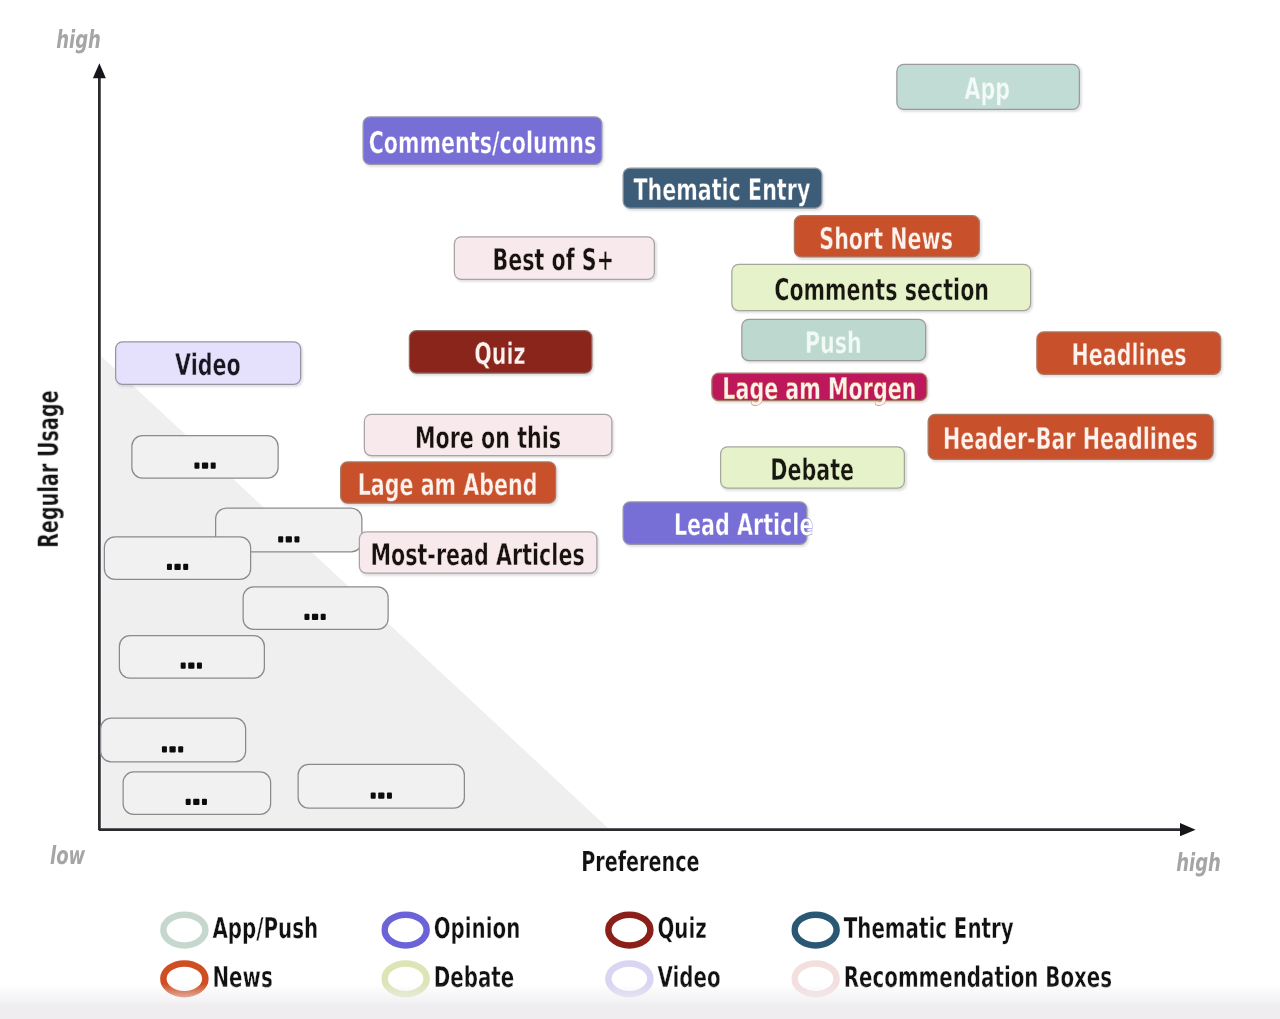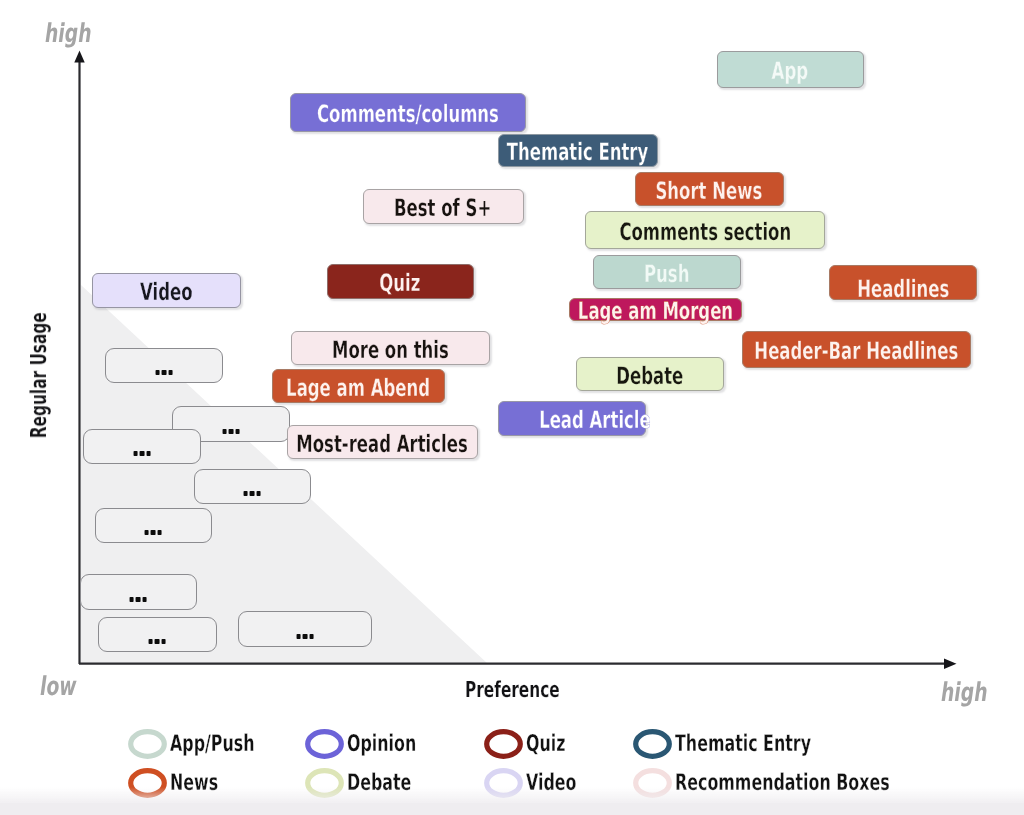--- a/index.html
+++ b/index.html
@@ -26,21 +26,21 @@
         display:flex;gap:2.0px;}
   .dots i{display:block;width:4.3px;height:5px;background:#0c0c0c;border-radius:0.8px;}
 
   
   .axlab{position:absolute;font-family:"DejaVu Sans",sans-serif;
          font-weight:600;font-stretch:condensed;color:#121215;
          white-space:nowrap;line-height:1;-webkit-text-stroke:0.2px #ffffff;}
   .axlab .sc{display:inline-block;transform:scaleX(0.775) translateZ(0);transform-origin:left center;}
   .endlab{position:absolute;font-family:"DejaVu Sans",sans-serif;
           font-style:italic;font-weight:bold;font-stretch:condensed;
-          color:#a5a5a5;white-space:nowrap;line-height:1;font-size:26px;}
+          color:#a5a5a5;white-space:nowrap;line-height:1;font-size:20px;}
   .endlab .sc{display:inline-block;transform:scaleX(0.80) translateZ(0);transform-origin:left center;}
 
   
   .legitem{position:absolute;height:32px;white-space:nowrap;}
   .legitem .mk{position:absolute;left:0;top:0;width:40px;height:32px;display:block;}
   .legitem .lt{position:absolute;left:42px;top:50%;
                font-family:"DejaVu Sans",sans-serif;font-weight:bold;
                font-stretch:condensed;font-size:23px;color:#111;line-height:1;
                display:inline-block;transform:translateY(-50%) scaleX(0.767) translateZ(0);
                transform-origin:left center;-webkit-text-stroke:0.3px #ffffff;}
@@ -136,42 +136,42 @@
       <div class="box" style="left: 238px; top: 611px; width: 134px; height: 36px; background: rgb(241, 241, 242); border: 1.9px solid rgb(139, 139, 143); border-radius: 9px;">
         <span class="dots" aria-label="...">
           <i></i>
           <i></i>
           <i></i>
         </span>
       </div>
       <div class="box" style="left: 716.5px; top: 50.5px; width: 147px; height: 37px; background: rgb(192, 220, 212); border: 1.8px solid rgb(155, 155, 157); box-shadow: rgba(120, 120, 128, 0.22) 1.2px 1.4px 1.8px;">
         <span class="lbl" style="color: rgb(244, 250, 247); -webkit-text-stroke: 0.32px rgb(192, 220, 212);">App</span>
       </div>
-      <div class="box" style="left: 290px; top: 92.5px; width: 236px; height: 39px; background: rgb(119, 111, 213); border: 1.8px solid rgb(152, 151, 166); box-shadow: rgba(120, 120, 128, 0.22) 1.2px 1.4px 1.8px;">
+      <div class="box" style="left: 290px; top: 92.5px; width: 192px; height: 39px; background: rgb(119, 111, 213); border: 1.8px solid rgb(152, 151, 166); box-shadow: rgba(120, 120, 128, 0.22) 1.2px 1.4px 1.8px;">
         <span class="lbl" style="color: rgb(255, 255, 255); -webkit-text-stroke: 0.32px rgb(119, 111, 213);">Comments/columns</span>
       </div>
       <div class="box" style="left: 498px; top: 133.5px; width: 160px; height: 33px; background: rgb(61, 92, 120); border: 1.8px solid rgb(141, 152, 161); box-shadow: rgba(120, 120, 128, 0.22) 1.2px 1.4px 1.8px;">
         <span class="lbl" style="color: rgb(255, 255, 255); -webkit-text-stroke: 0.32px rgb(61, 92, 120);">Thematic Entry</span>
       </div>
       <div class="box" style="left: 634.5px; top: 172px; width: 149px; height: 34px; background: rgb(200, 81, 43); border: 1.8px solid rgb(168, 122, 100); box-shadow: rgba(120, 120, 128, 0.22) 1.2px 1.4px 1.8px;">
         <span class="lbl" style="color: rgb(253, 242, 238); -webkit-text-stroke: 0.32px rgb(200, 81, 43);">Short News</span>
       </div>
       <div class="box" style="left: 362.5px; top: 188.5px; width: 161px; height: 35px; background: rgb(248, 233, 236); border: 1.8px solid rgb(168, 163, 164); box-shadow: rgba(120, 120, 128, 0.22) 1.2px 1.4px 1.8px;">
         <span class="lbl" style="color: rgb(23, 18, 15); -webkit-text-stroke: 0.32px rgb(248, 233, 236);">Best of S+</span>
       </div>
       <div class="box" style="left: 585px; top: 211px; width: 240px; height: 38px; background: rgb(230, 242, 202); border: 1.8px solid rgb(164, 167, 154); box-shadow: rgba(120, 120, 128, 0.22) 1.2px 1.4px 1.8px;">
         <span class="lbl" style="color: rgb(23, 23, 15); -webkit-text-stroke: 0.32px rgb(230, 242, 202);">Comments section</span>
       </div>
       <div class="box" style="left: 326.5px; top: 263.5px; width: 147px; height: 35px; background: rgb(138, 37, 28); border: 1.8px solid rgb(143, 109, 105); box-shadow: rgba(120, 120, 128, 0.22) 1.2px 1.4px 1.8px;">
         <span class="lbl" style="color: rgb(253, 242, 240); -webkit-text-stroke: 0.32px rgb(138, 37, 28);">Quiz</span>
       </div>
       <div class="box" style="left: 593px; top: 255px; width: 148px; height: 34px; background: rgb(188, 216, 207); border: 1.8px solid rgb(155, 155, 157); box-shadow: rgba(120, 120, 128, 0.22) 1.2px 1.4px 1.8px;">
         <span class="lbl" style="color: rgb(242, 250, 246); -webkit-text-stroke: 0.32px rgb(188, 216, 207);">Push</span>
       </div>
-      <div class="box" style="left: 829px; top: 264.5px; width: 148px; height: 35px; background: rgb(200, 81, 43); border: 1.8px solid rgb(168, 122, 100); box-shadow: rgba(120, 120, 128, 0.22) 1.2px 1.4px 1.8px; align-items: flex-end;">
+      <div class="box" style="left: 829px; top: 264.5px; width: 148px; height: 35px; background: rgb(200, 81, 43); border: 1.8px solid rgb(168, 122, 100); box-shadow: rgba(120, 120, 128, 0.22) 1.2px 1.4px 1.8px;">
         <span class="lbl" style="color: rgb(253, 242, 238); -webkit-text-stroke: 0.32px rgb(200, 81, 43);">Headlines</span>
       </div>
       <div class="box" style="left: 91.5px; top: 272.5px; width: 149px; height: 35px; background: rgb(229, 224, 251); border: 1.8px solid rgb(150, 149, 163); box-shadow: rgba(120, 120, 128, 0.22) 1.2px 1.4px 1.8px;">
         <span class="lbl" style="color: rgb(23, 23, 31); -webkit-text-stroke: 0.32px rgb(229, 224, 251);">Video</span>
       </div>
       <div class="box" style="left: 568.5px; top: 297.5px; width: 173px; height: 23px; background: #be185d; border: 1.8px solid rgb(168, 122, 100); box-shadow: rgba(120, 120, 128, 0.22) 1.2px 1.4px 1.8px;">
         <span class="lbl" style="color: rgb(253, 242, 238); -webkit-text-stroke: 0.32px rgb(200, 81, 43);">Lage am Morgen</span>
       </div>
       <div class="box" style="left: 290.5px; top: 331px; width: 199px; height: 34px; background: rgb(248, 233, 236); border: 1.8px solid rgb(168, 163, 164); box-shadow: rgba(120, 120, 128, 0.22) 1.2px 1.4px 1.8px;">
         <span class="lbl" style="color: rgb(23, 18, 15); -webkit-text-stroke: 0.32px rgb(248, 233, 236);">More on this</span>

